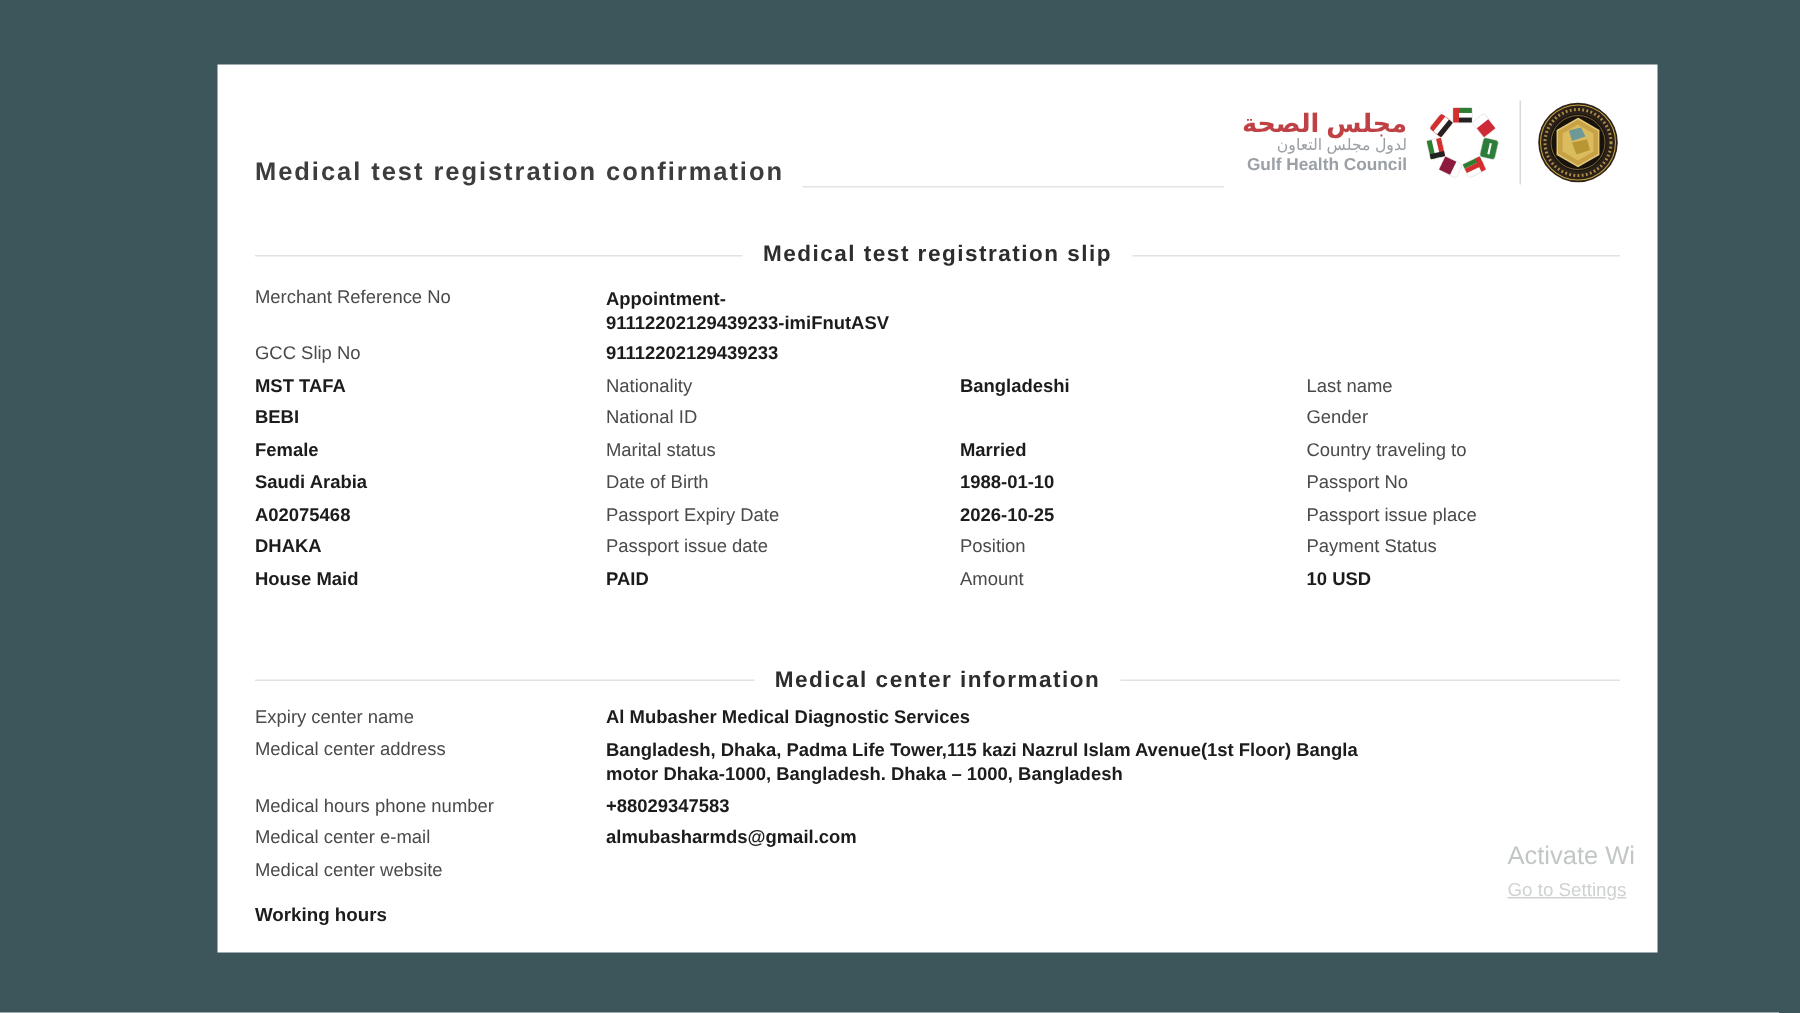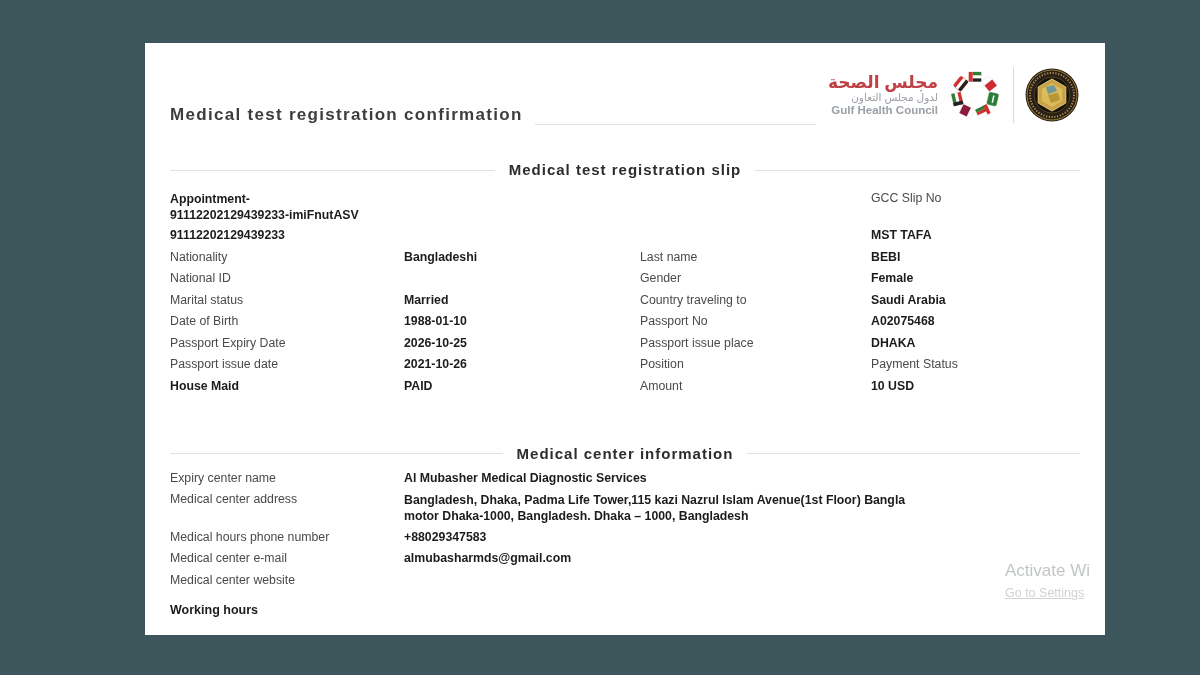--- a/index.html
+++ b/index.html
@@ -165,20 +165,21 @@
     </div>
   </div>
 
   <div class="section-header slip-header">
     <div class="sh-rule"></div>
     <div class="sh-text">Medical test registration slip</div>
     <div class="sh-rule"></div>
   </div>
 
   <div class="slip-grid">
+    <div class="cell lbl">Merchant Reference No</div>
     <div class="cell val val-multi">Appointment-
 91112202129439233-imiFnutASV</div>
     <div class="cell"></div>
     <div class="cell"></div>
 
     <div class="cell lbl">GCC Slip No</div>
     <div class="cell val">91112202129439233</div>
     <div class="cell"></div>
     <div class="cell"></div>
 
@@ -202,21 +203,20 @@
     <div class="cell val">1988-01-10</div>
 
     <div class="cell lbl">Passport No</div>
     <div class="cell val">A02075468</div>
     <div class="cell lbl">Passport Expiry Date</div>
     <div class="cell val">2026-10-25</div>
 
     <div class="cell lbl">Passport issue place</div>
     <div class="cell val">DHAKA</div>
     <div class="cell lbl">Passport issue date</div>
-    <div class="cell val">2021-10-26</div>
 
     <div class="cell lbl">Position</div>
     <div class="cell lbl">Payment Status</div>
     <div class="cell val">House Maid</div>
     <div class="cell val">PAID</div>
 
     <div class="cell lbl">Amount</div>
     <div class="cell val">10 USD</div>
     <div class="cell"></div>
     <div class="cell"></div>

